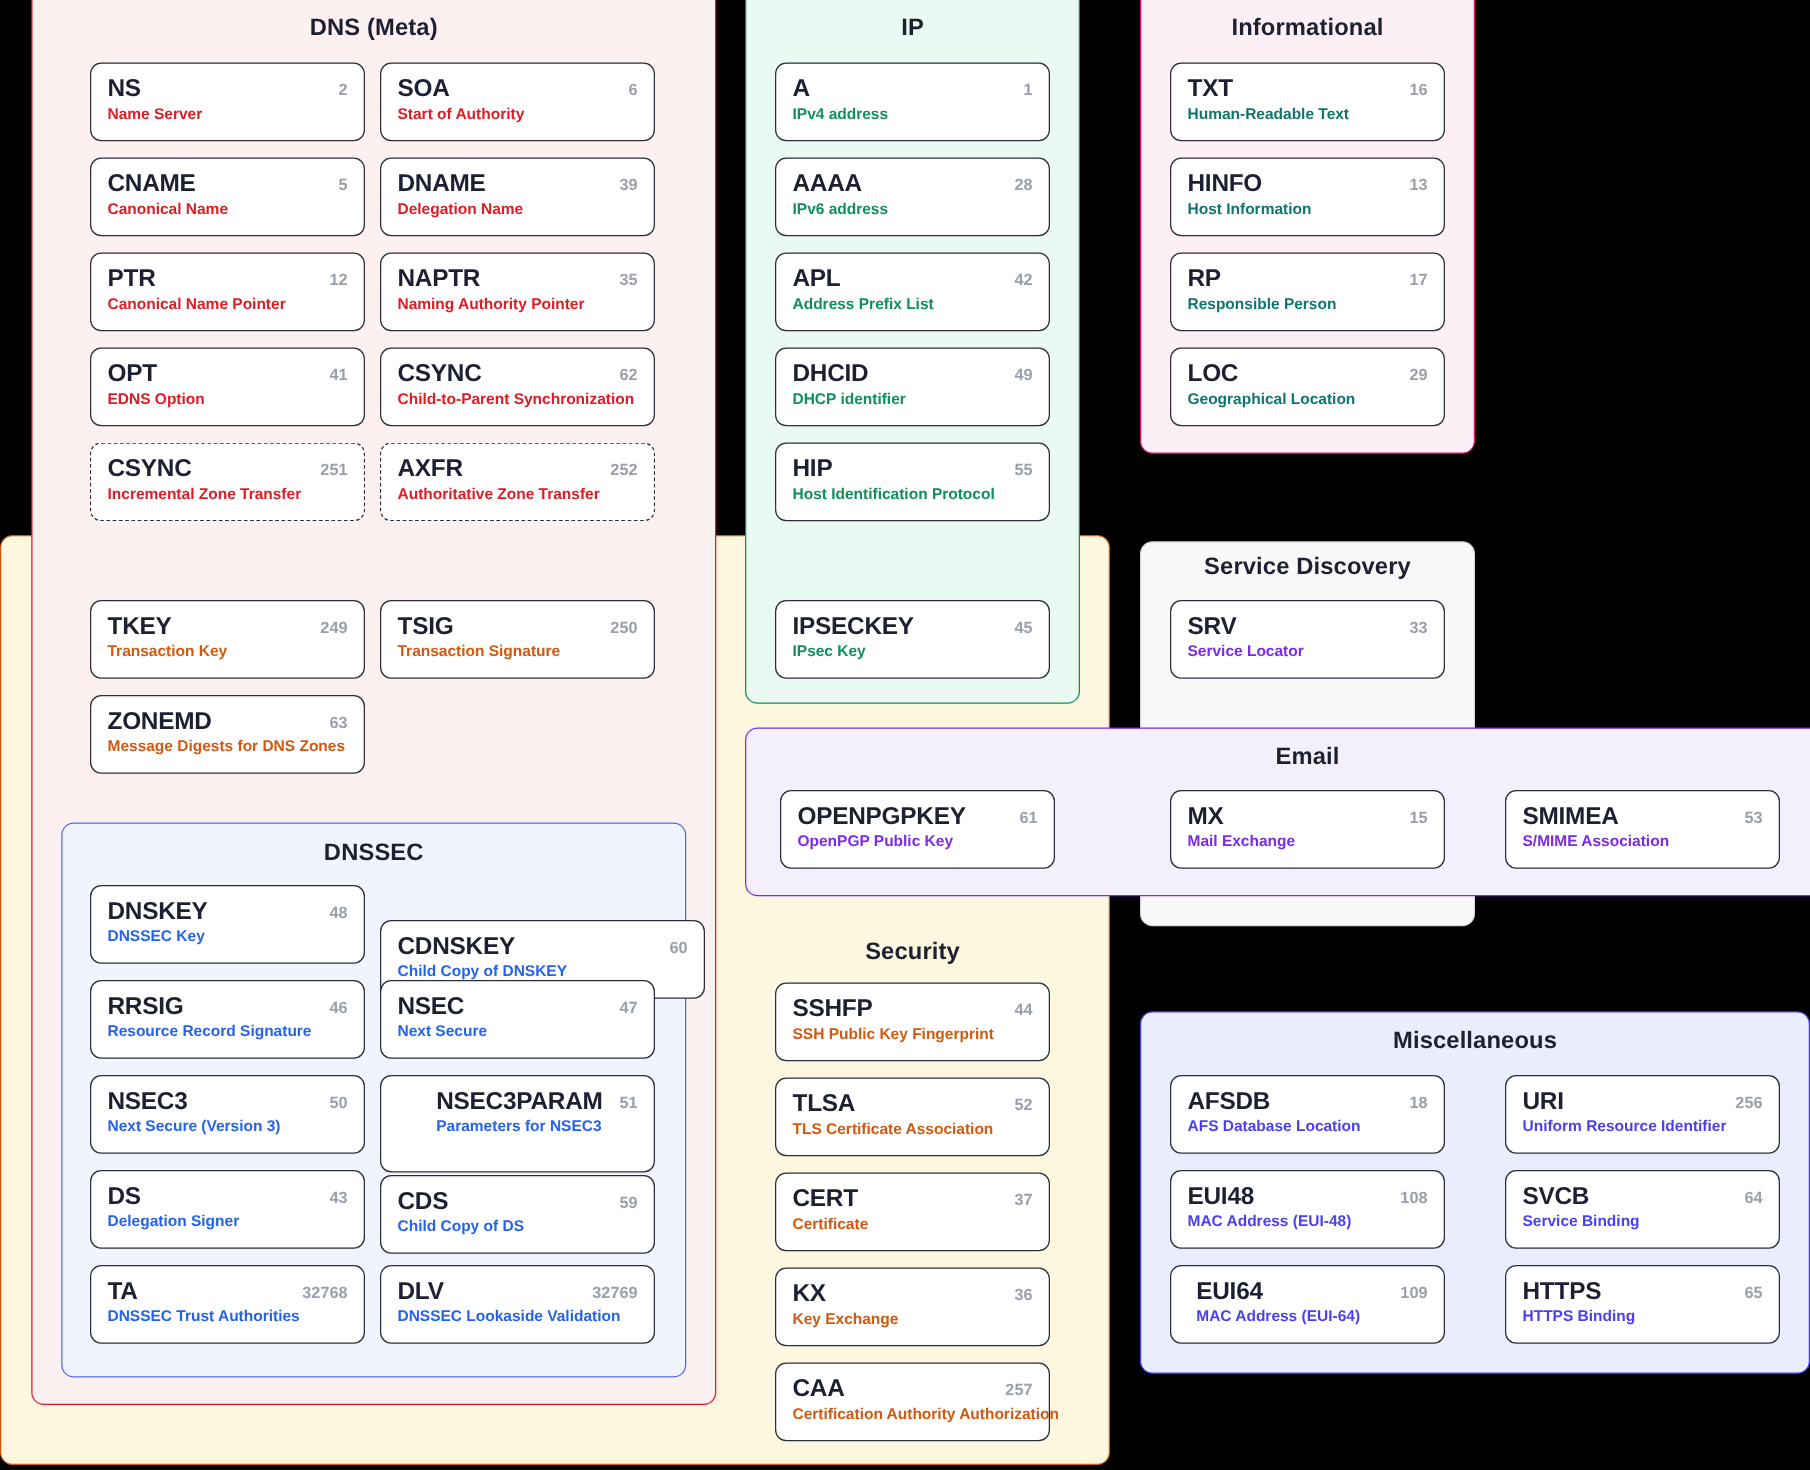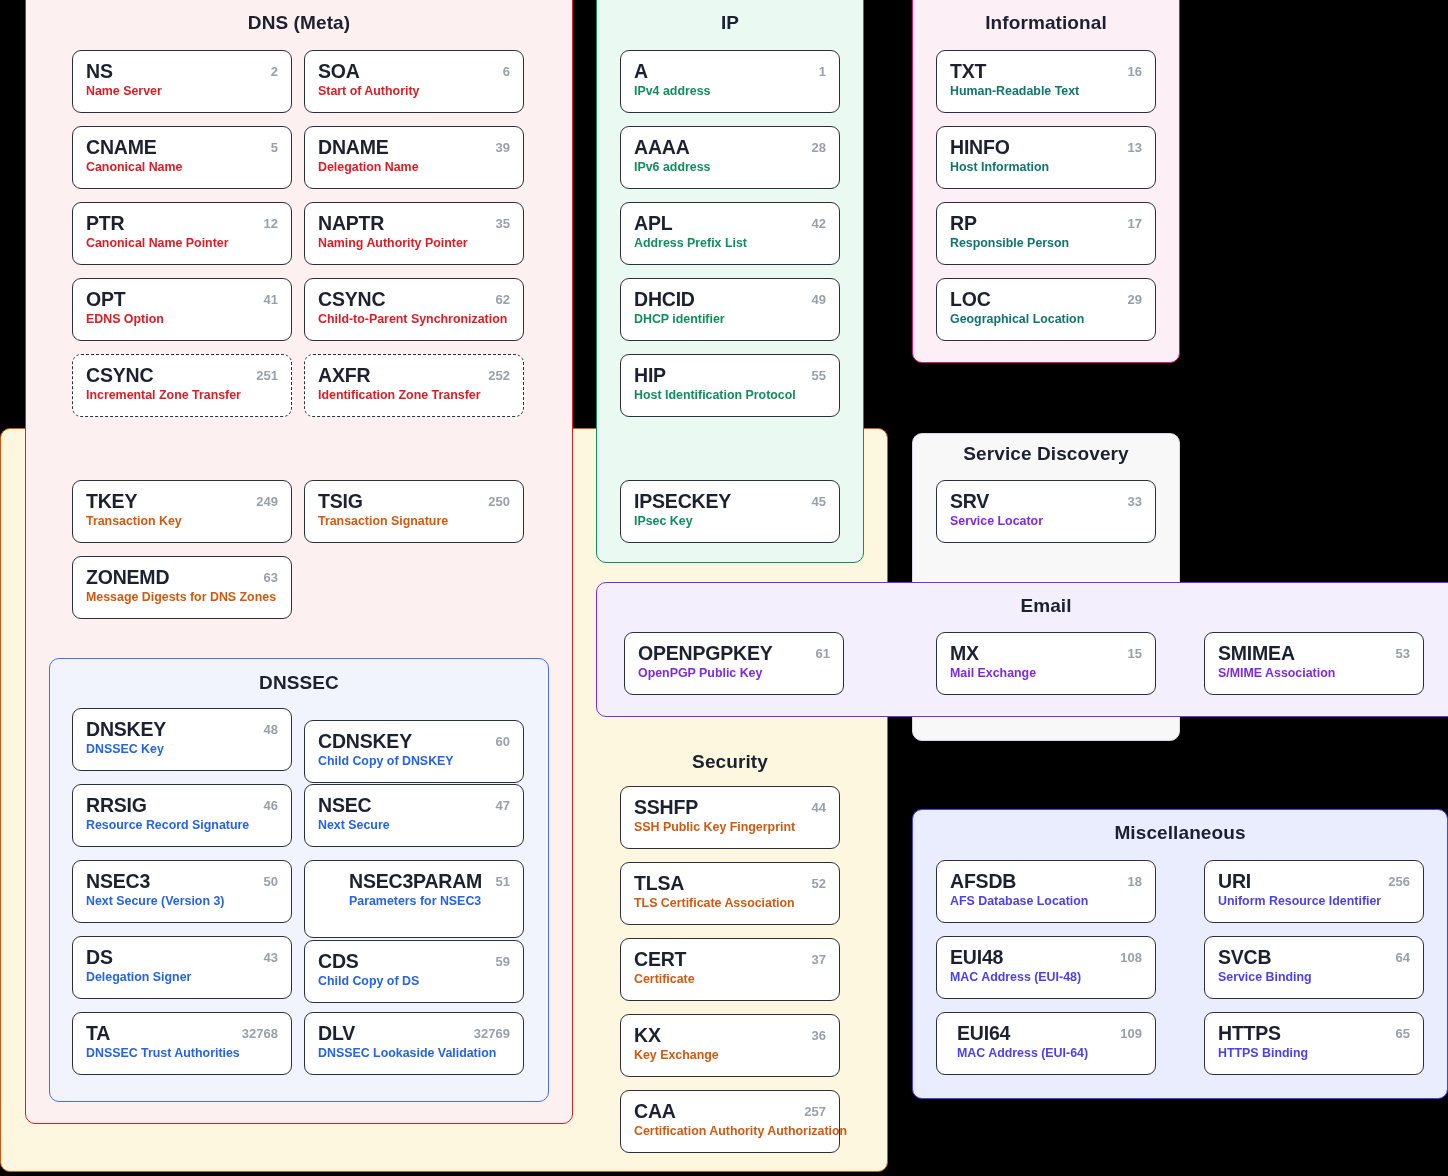--- a/index.html
+++ b/index.html
@@ -150,21 +150,21 @@
         <span class="card-code">CSYNC</span>
         <span class="card-num">251</span>
       </div>
     <div class="card-desc">Incremental Zone Transfer</div>
   </div>
   <div class="card c-dns dashed" style="left:304px;top:354px;width:220px;height:63px;">
     <div class="card-top">
         <span class="card-code">AXFR</span>
         <span class="card-num">252</span>
       </div>
-    <div class="card-desc">Identification Zone Transfer</div>
+    <div class="card-desc">Authoritative Zone Transfer</div>
   </div>
 
   <div class="card c-meta" style="left:72px;top:480px;width:220px;height:63px;">
     <div class="card-top">
         <span class="card-code">TKEY</span>
         <span class="card-num">249</span>
       </div>
     <div class="card-desc">Transaction Key</div>
   </div>
   <div class="card c-meta" style="left:304px;top:480px;width:220px;height:63px;">
@@ -185,21 +185,21 @@
   <div class="group" style="left:49px;top:658px;width:500px;height:444px;background:#f1f4fd;border-color:#4b6fe0;"></div>
   <div class="group-title" style="position:absolute;left:49px;top:672px;width:500px;">DNSSEC</div>
 
   <div class="card c-dnssec" style="left:72px;top:708px;width:220px;height:63px;">
     <div class="card-top">
         <span class="card-code">DNSKEY</span>
         <span class="card-num">48</span>
       </div>
     <div class="card-desc">DNSSEC Key</div>
   </div>
-  <div class="card c-dnssec" style="left:304px;top:720px;width:220px;height:63px;">
+  <div class="card c-dnssec" style="left:304px;top:736px;width:260px;height:63px;">
     <div class="card-top">
         <span class="card-code">CDNSKEY</span>
         <span class="card-num">60</span>
       </div>
     <div class="card-desc">Child Copy of DNSKEY</div>
   </div>
   <div class="card c-dnssec" style="left:72px;top:784px;width:220px;height:63px;">
     <div class="card-top">
         <span class="card-code">RRSIG</span>
         <span class="card-num">46</span>

